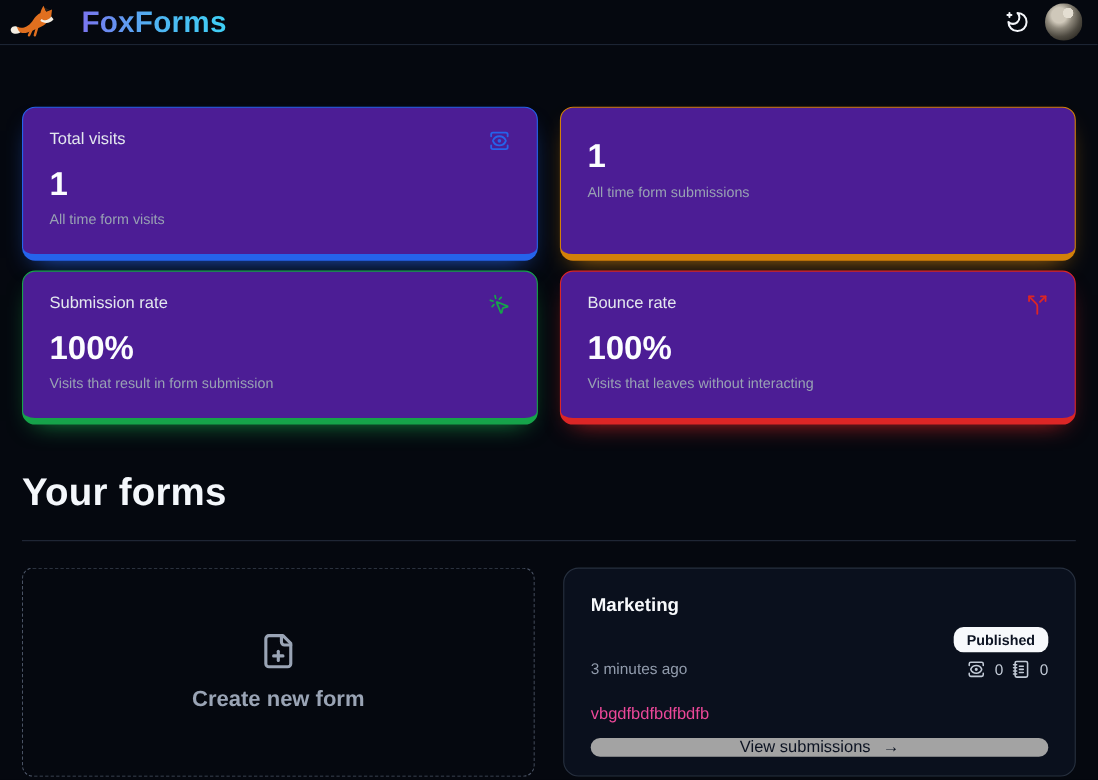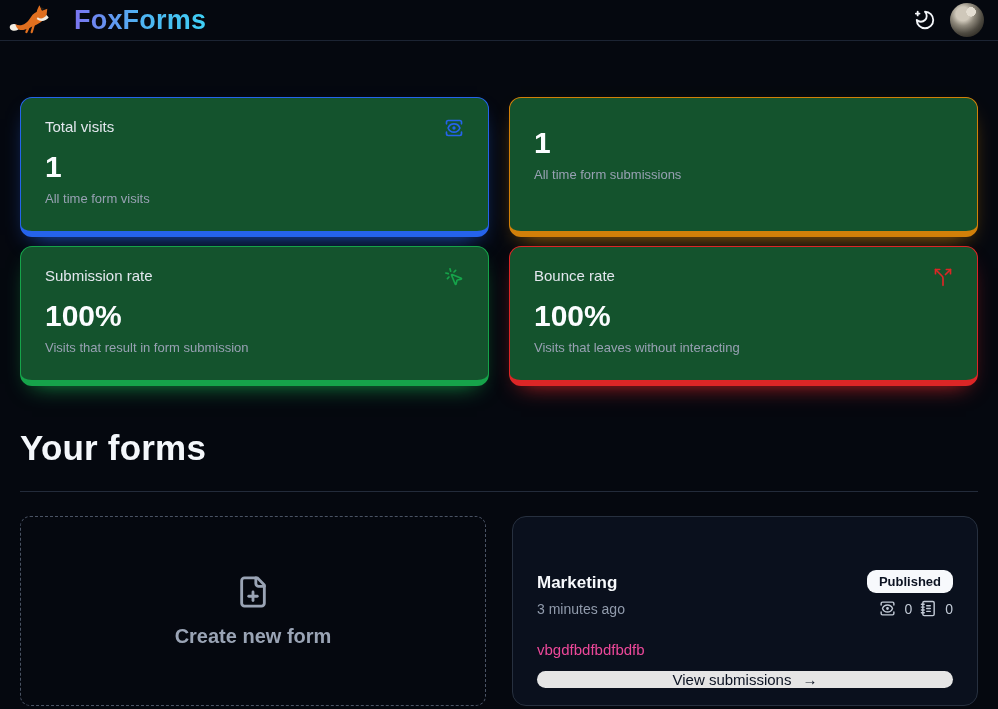--- a/index.html
+++ b/index.html
@@ -50,21 +50,21 @@
   
   .stats-grid {
     margin-top: 56px;
     display: grid;
     grid-template-columns: 1fr 1fr;
     column-gap: 20px;
     row-gap: 9px;
   }
   .stat-card {
     height: 140px;
-    background: #14532d;
+    background: #4c1d95;
     border: 1px solid currentColor;
     border-bottom-width: 6px;
     border-radius: 12px;
     padding: 20px 24px;
     box-shadow: 0 10px 22px -12px currentColor;
   }
   .stat-head { display: flex; justify-content: space-between; align-items: flex-start; }
   .stat-title { font-size: 15px; font-weight: 500; color: #e3e7ee; }
   .stat-icon svg { width: 20px; height: 20px; }
   .stat-value { margin-top: 8px; font-size: 30px; font-weight: 700; color: #fbfdff; }
@@ -100,37 +100,37 @@
   .create-label { font-size: 20px; font-weight: 700; color: #9aa4b5; }
 
   .form-card {
     height: 190px;
     background: #0a101d;
     border: 1px solid #27303f;
     border-radius: 14px;
     padding: 23px 24px;
     display: flex; flex-direction: column;
   }
-  .form-row { display: flex; justify-content: space-between; align-items: flex-end; }
+  .form-row { display: flex; justify-content: space-between; align-items: flex-start; }
   .form-name { font-size: 17px; font-weight: 700; color: #f7f9fc; }
   .badge {
     background: #f7f9fc; color: #0c1322;
     font-size: 13px; font-weight: 600;
     padding: 4px 12px; border-radius: 9px; margin-top: 30px;
   }
   .form-row.sub { margin-top: 7px; gap: 32px; }
   .form-time { font-size: 14px; color: #919bac; }
   .mini-stats { display: flex; align-items: center; gap: 8px; color: #c2cad6; }
   .mini-stats svg { width: 17px; height: 17px; }
   .mini-count { font-size: 14px; }
   .form-desc { margin-top: 24px; font-size: 15px; color: #ec4899; }
   .view-btn {
     margin-top: 13px;
     width: 100%; height: 22px;
-    background: #e5e5e5; color: #0c1322;
+    background: #a3a3a3; color: #0c1322;
     border: none; border-radius: 9px;
     font-family: inherit; font-size: 15px; font-weight: 500;
     display: flex; align-items: center; justify-content: center; gap: 11px;
     cursor: pointer;
   }
   .view-btn .arrow { font-size: 15px; }
 
   svg.stroke { fill: none; stroke: currentColor; stroke-width: 2; stroke-linecap: round; stroke-linejoin: round; }
 </style>
 </head>

